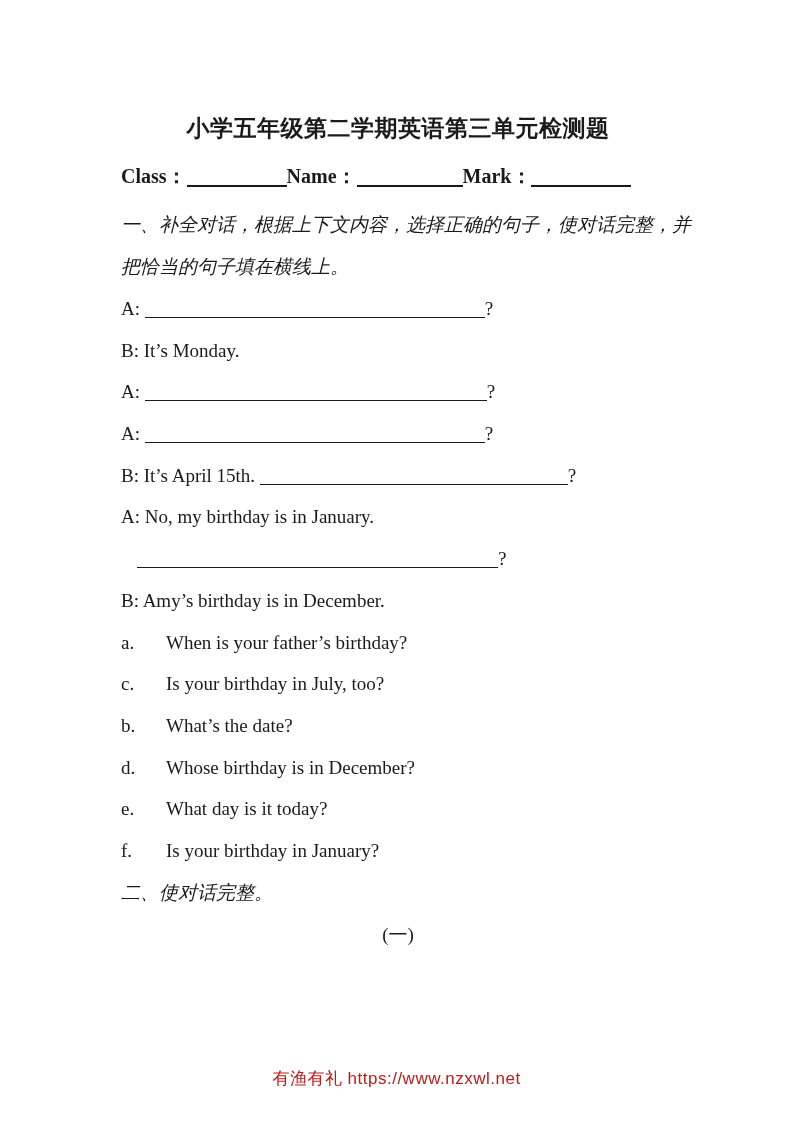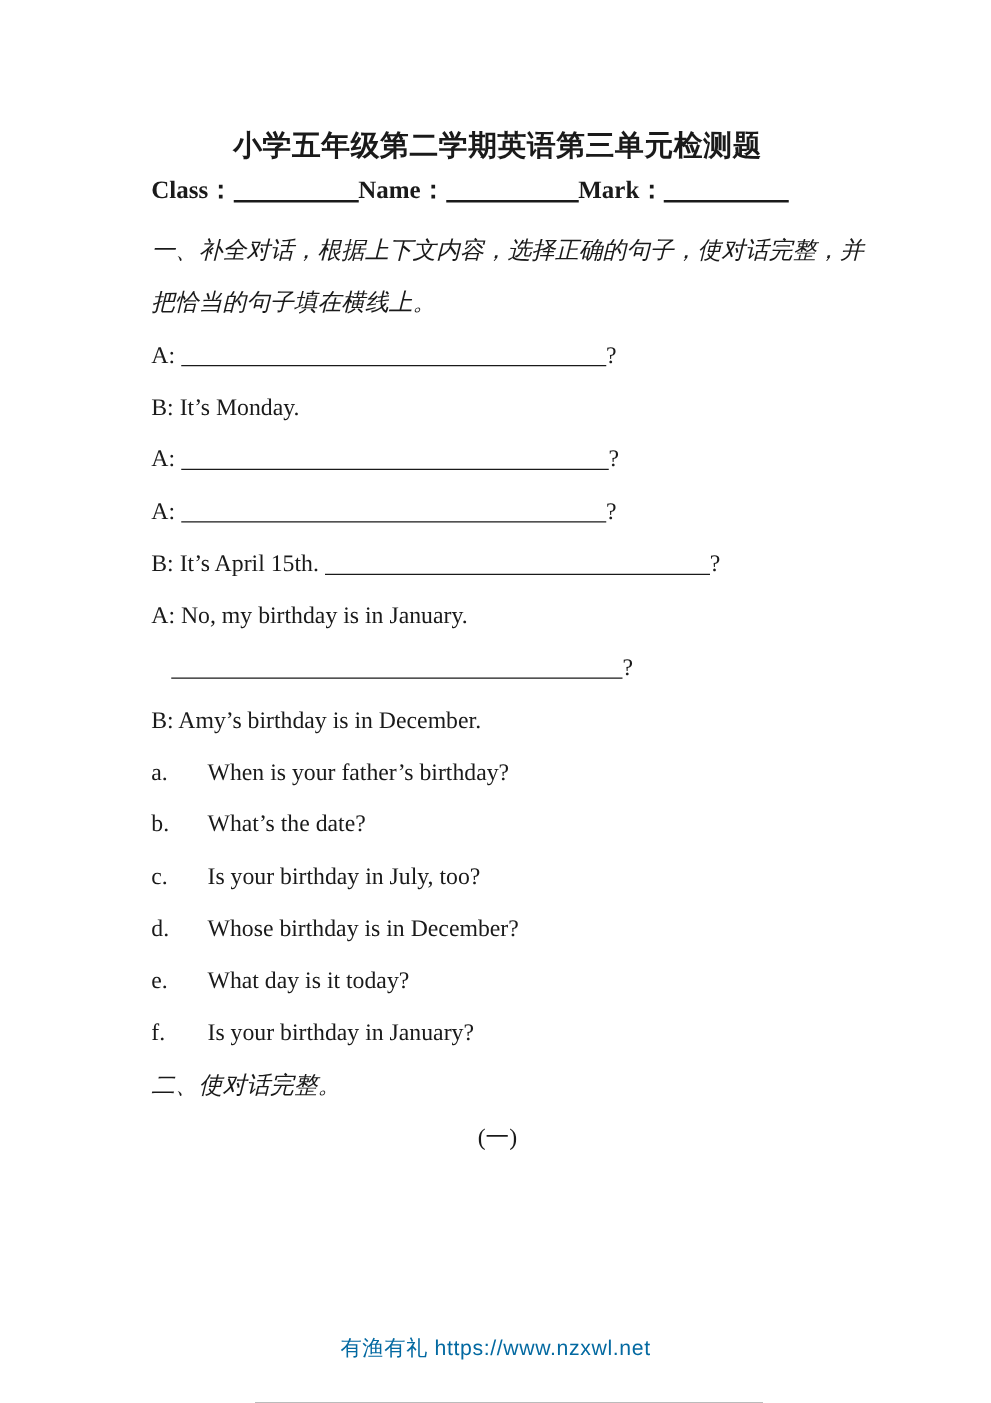--- a/index.html
+++ b/index.html
@@ -7,21 +7,21 @@
     position:relative;
     width:793px;height:1122px;
     background:#ffffff;
     box-sizing:border-box;
     padding:96px 118px 0 121px;
     font-family:"Liberation Serif","DejaVu Serif",serif;
     color:#1a1a1a;
     overflow:hidden;
   }
   .title{
-    margin:4px;
+    margin:16px;
     font-size:23px;
     font-weight:bold;
     text-align:center;
     line-height:34px;
     letter-spacing:0.5px;
   }
   .fields{
     height:28px;
     line-height:28px;
     font-size:20px;
@@ -61,21 +61,21 @@
     line-height:42px;
     text-align:center;
   }
   .footer{
     position:absolute;
     left:0;right:0;
     bottom:32px;
     text-align:center;
     font-family:"Liberation Sans","DejaVu Sans",sans-serif;
     font-size:17px;
-    color:#0369a1;
+    color:#b91c1c;
     letter-spacing:0.5px;
   }
 </style>
 </head>
 <body>
 
 <div class="page">
 
   <h1 class="title">小学五年级第二学期英语第三单元检测题</h1>
 
@@ -92,22 +92,22 @@
       <div class="dline"><span class="dtext">A:  </span><span class="blank" style="width: 342px;"></span><span class="dtext">?</span></div>
       <div class="dline"><span class="dtext">A:  </span><span class="blank" style="width: 340px;"></span><span class="dtext">?</span></div>
       <div class="dline"><span class="dtext">B: It’s April 15th.  </span><span class="blank" style="width: 308px;"></span><span class="dtext">?</span></div>
       <div class="dline"><span class="dtext">A: No, my birthday is in January.</span></div>
       <div class="dline" style="padding-left: 16px;"><span class="blank" style="width: 361px;"></span><span class="dtext">?</span></div>
       <div class="dline"><span class="dtext">B: Amy’s birthday is in December.</span></div>
     </div>
 
   <div id="options">
       <div class="opt-line"><span class="opt-letter">a.</span><span class="opt-text">When is your father’s birthday?</span></div>
+      <div class="opt-line"><span class="opt-letter">c.</span><span class="opt-text">Is your birthday in July, too?</span></div>
       <div class="opt-line"><span class="opt-letter">b.</span><span class="opt-text">What’s the date?</span></div>
-      <div class="opt-line"><span class="opt-letter">c.</span><span class="opt-text">Is your birthday in July, too?</span></div>
       <div class="opt-line"><span class="opt-letter">d.</span><span class="opt-text">Whose birthday is in December?</span></div>
       <div class="opt-line"><span class="opt-letter">e.</span><span class="opt-text">What day is it today?</span></div>
       <div class="opt-line"><span class="opt-letter">f.</span><span class="opt-text">Is your birthday in January?</span></div>
     </div>
 
   <div class="hline">二、使对话完整。</div>
 
   <div class="passage-label">(一)</div>
 
   <div class="footer">有渔有礼 https://www.nzxwl.net</div>

